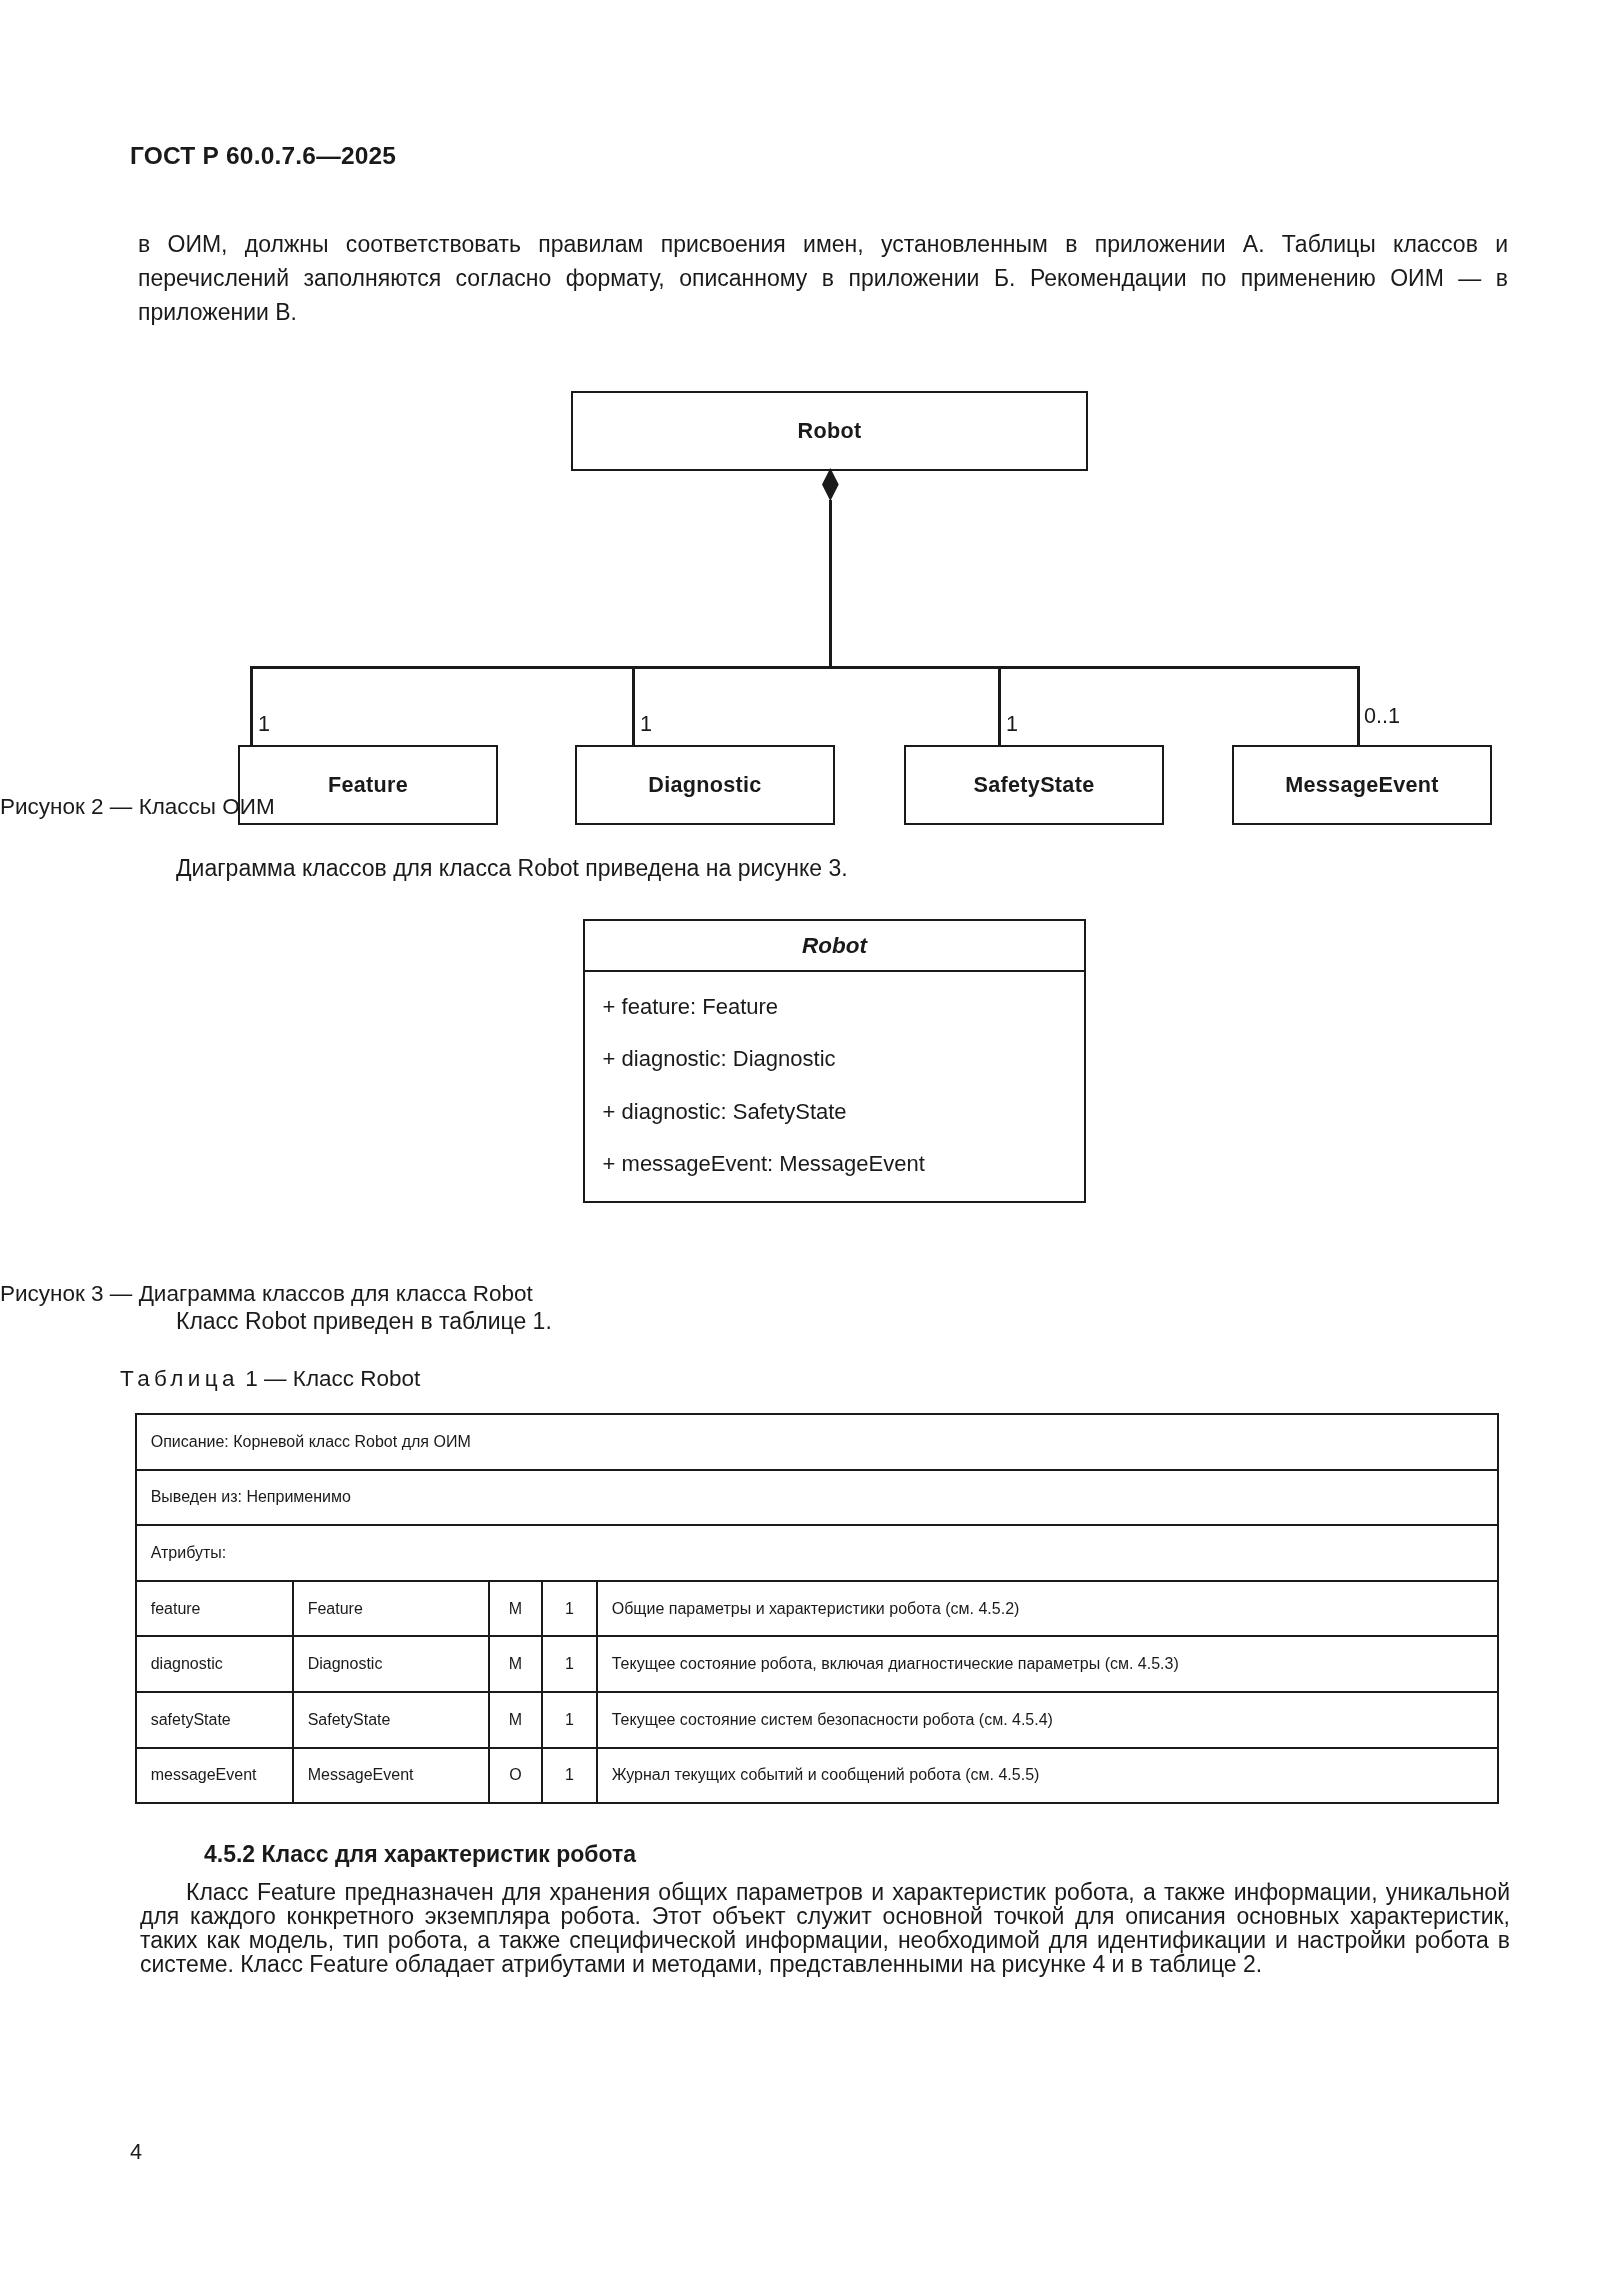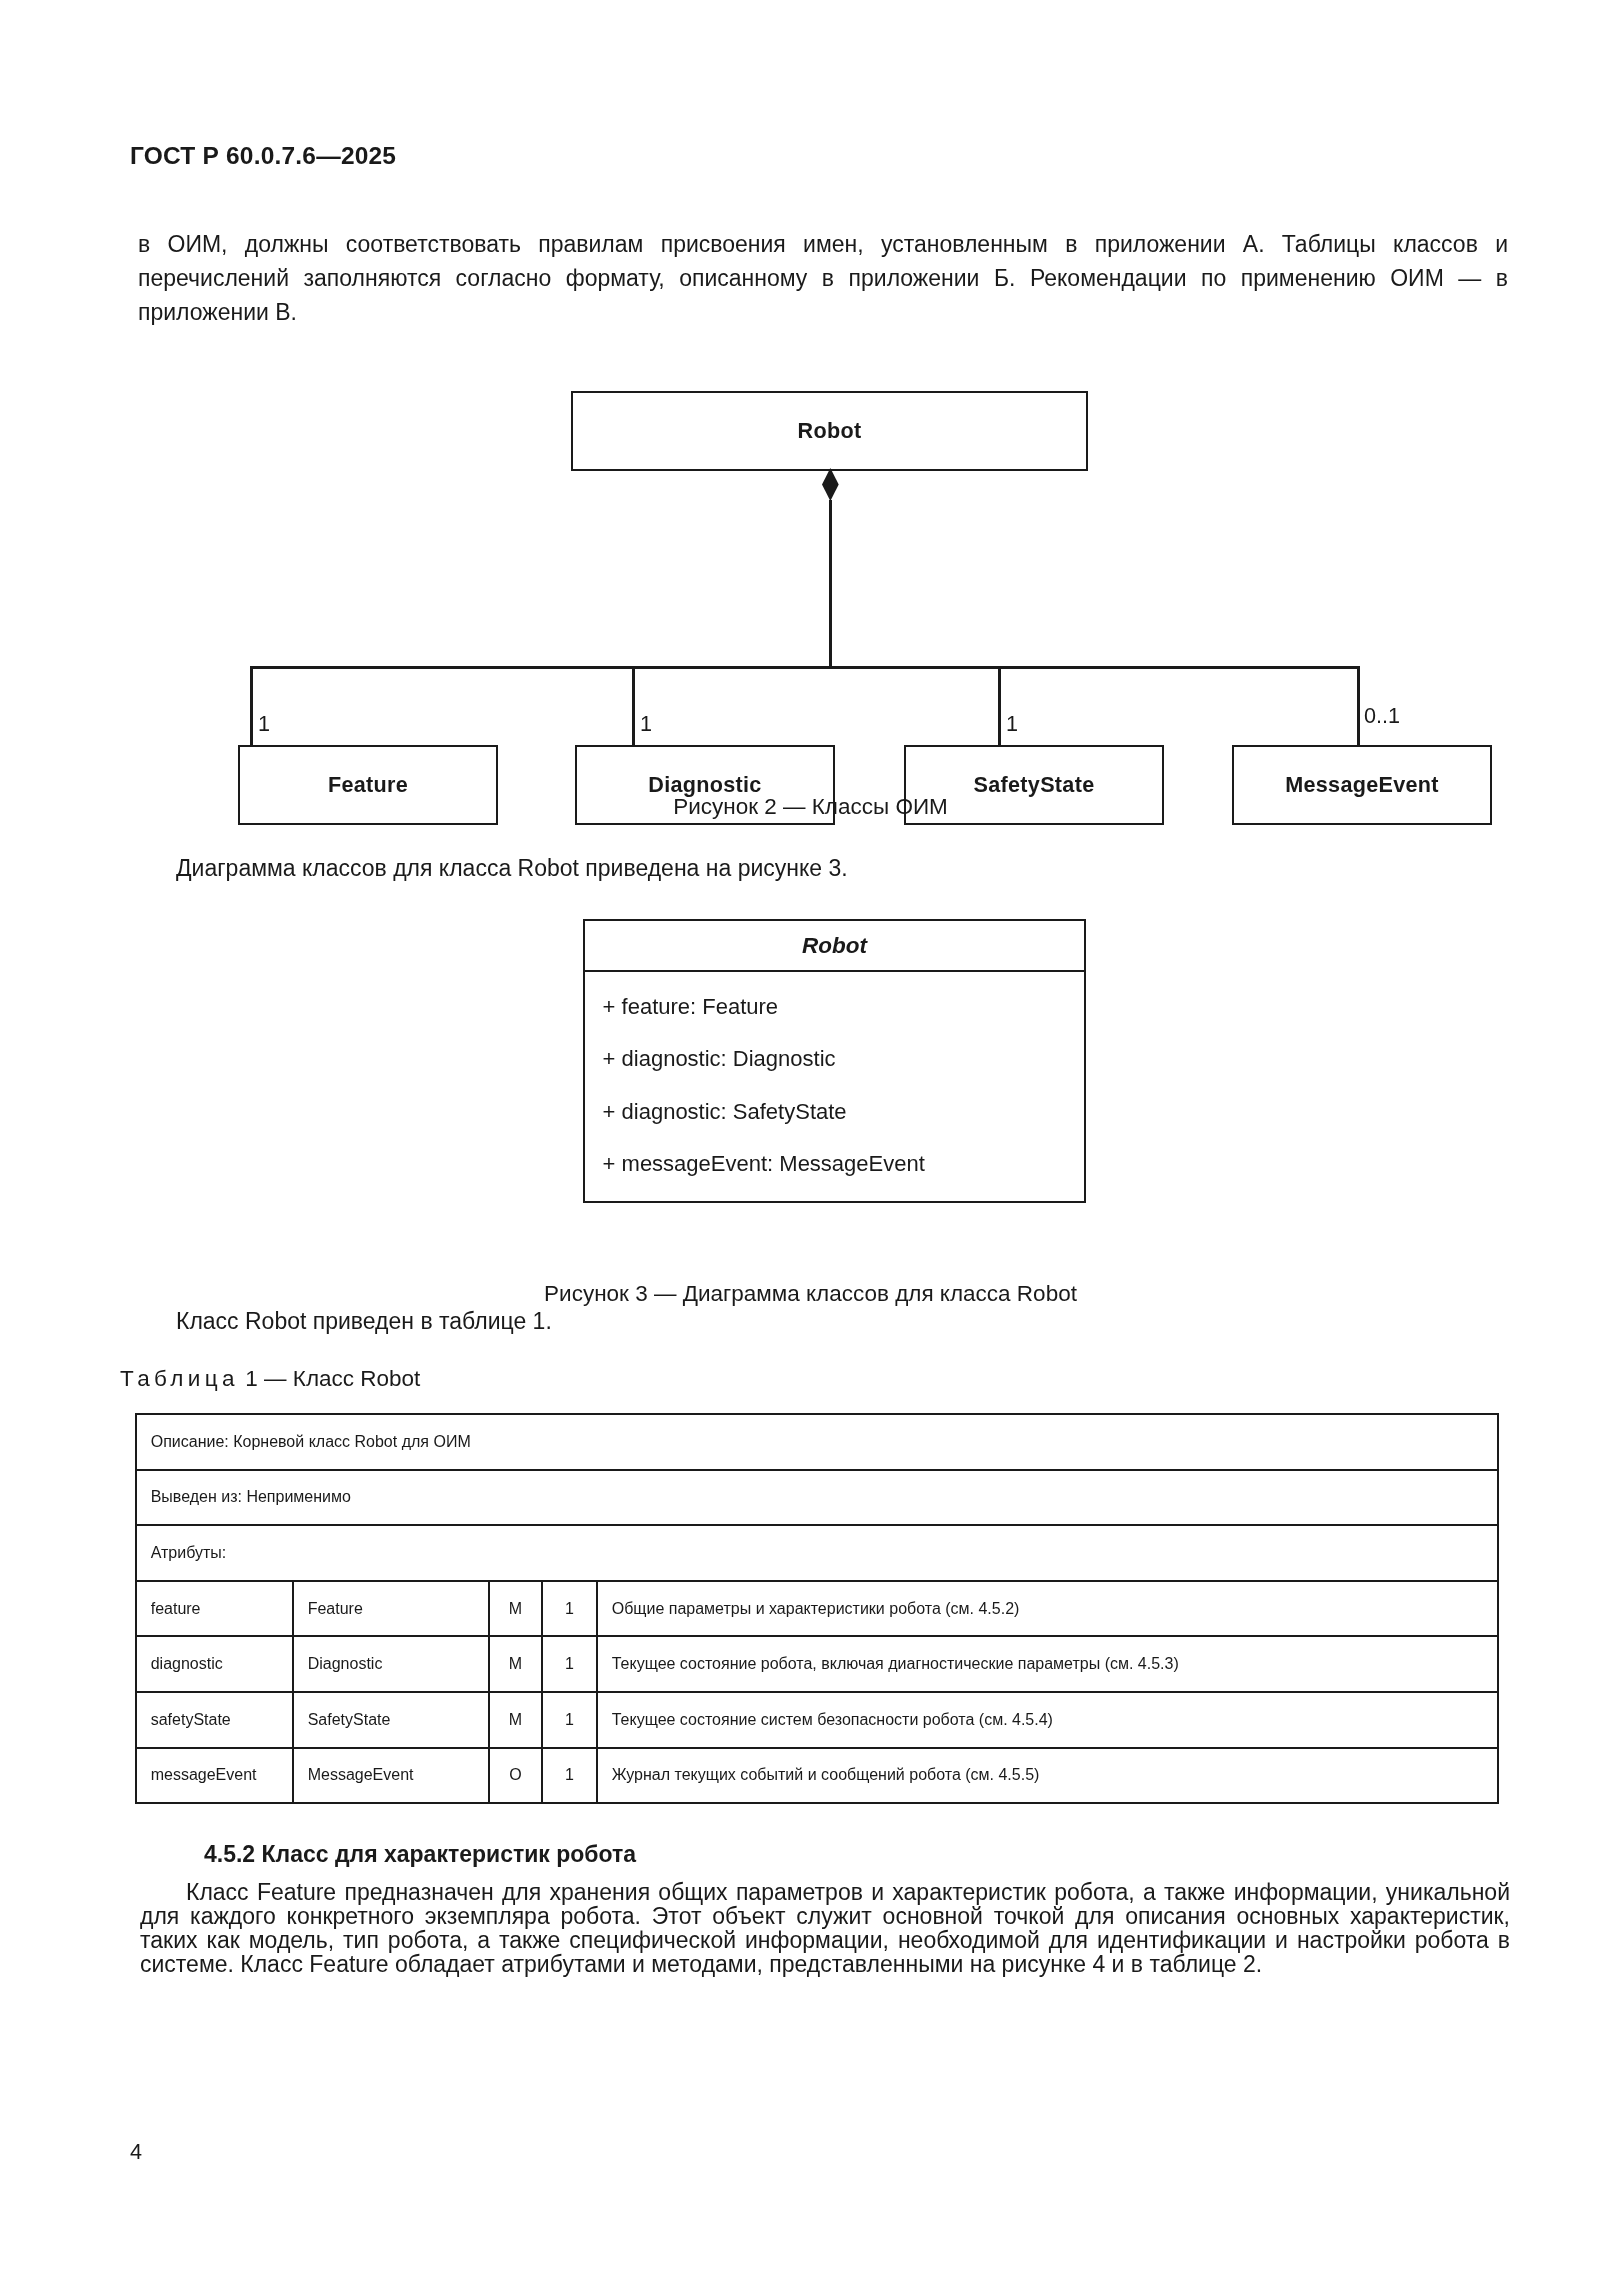--- a/index.html
+++ b/index.html
@@ -92,21 +92,20 @@
     clip-path: polygon(50% 0%, 100% 50%, 50% 100%, 0% 50%);
   }
   .mult {
     position: absolute;
     font-size: 21.6px;
     line-height: 1;
   }
   .fig-caption {
     position: absolute;
     width: 1621px;
-    text-align: center;
     font-size: 22.5px;
   }
   .body-para {
     position: absolute;
     font-size: 23px;
     line-height: 34px;
   }
   
   .fig3 {
     position: absolute;

